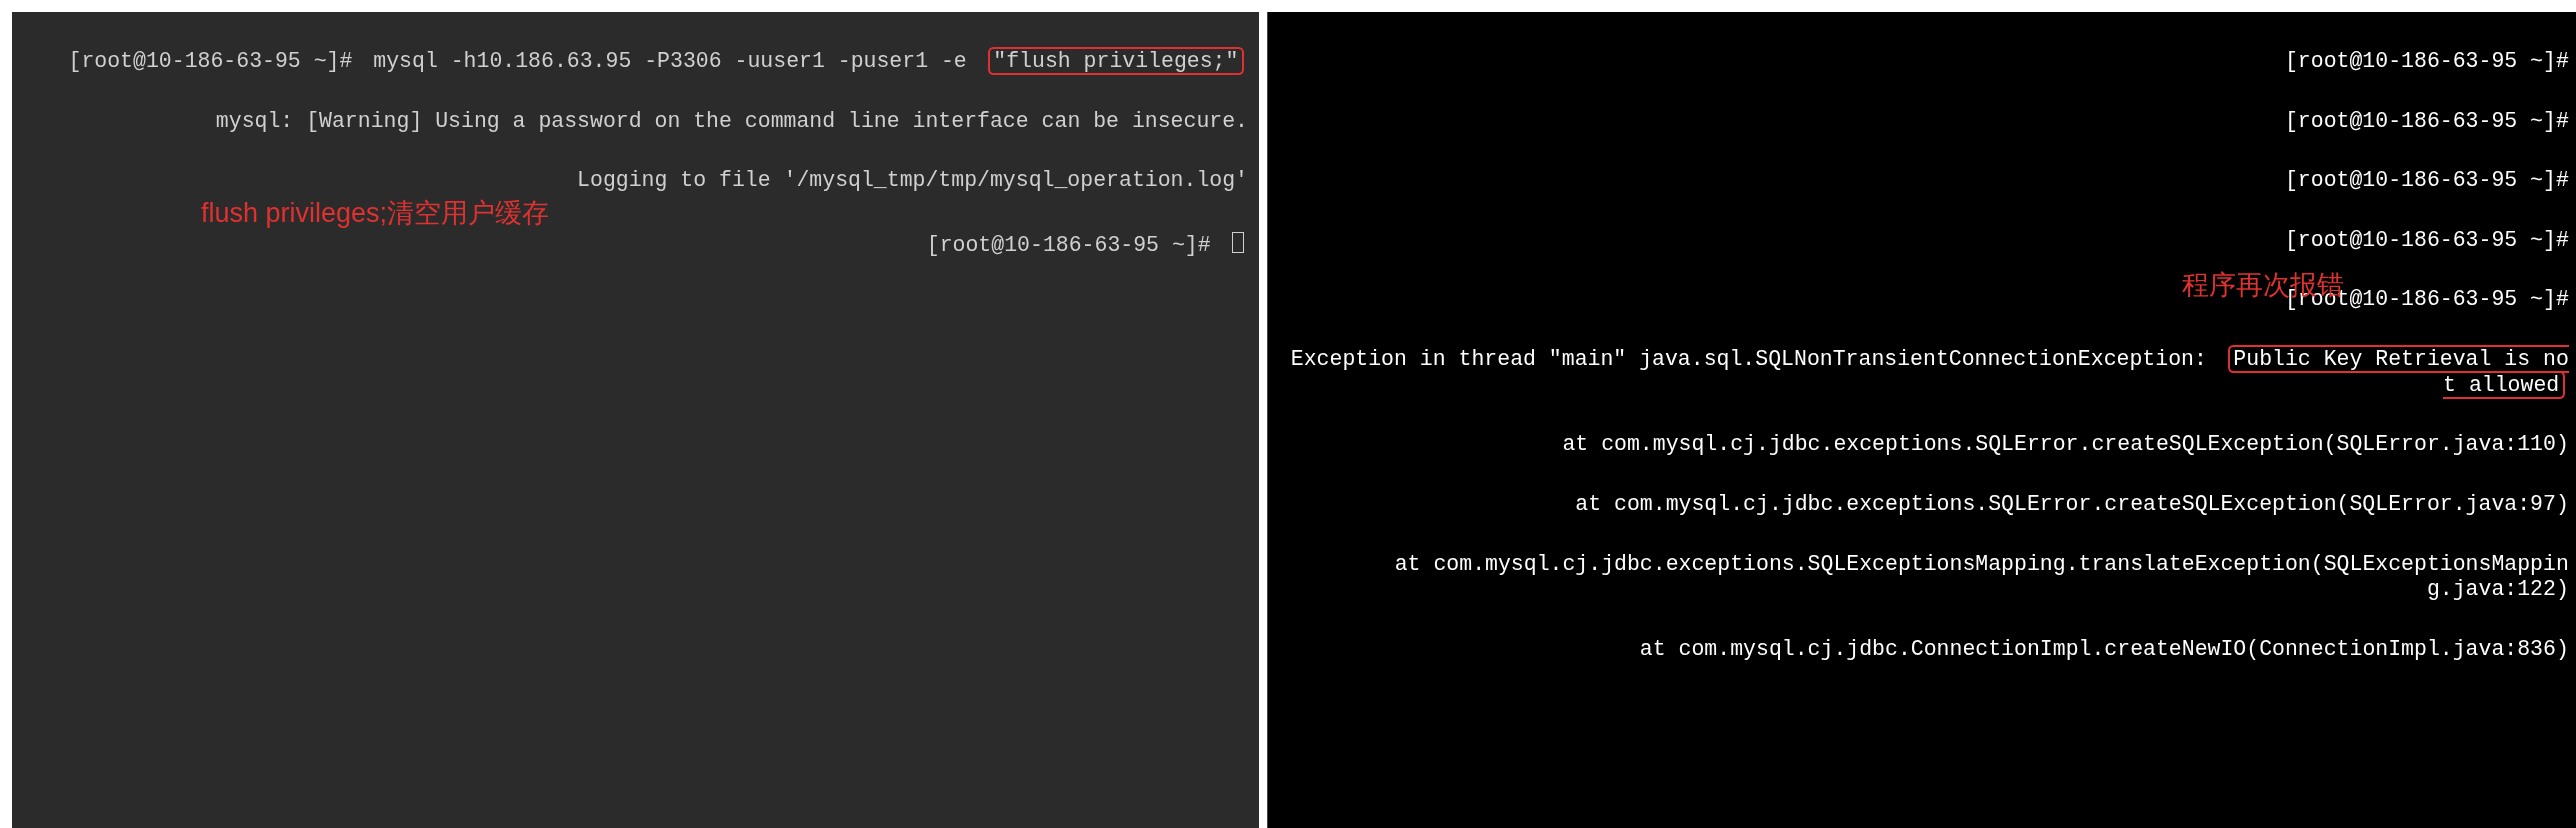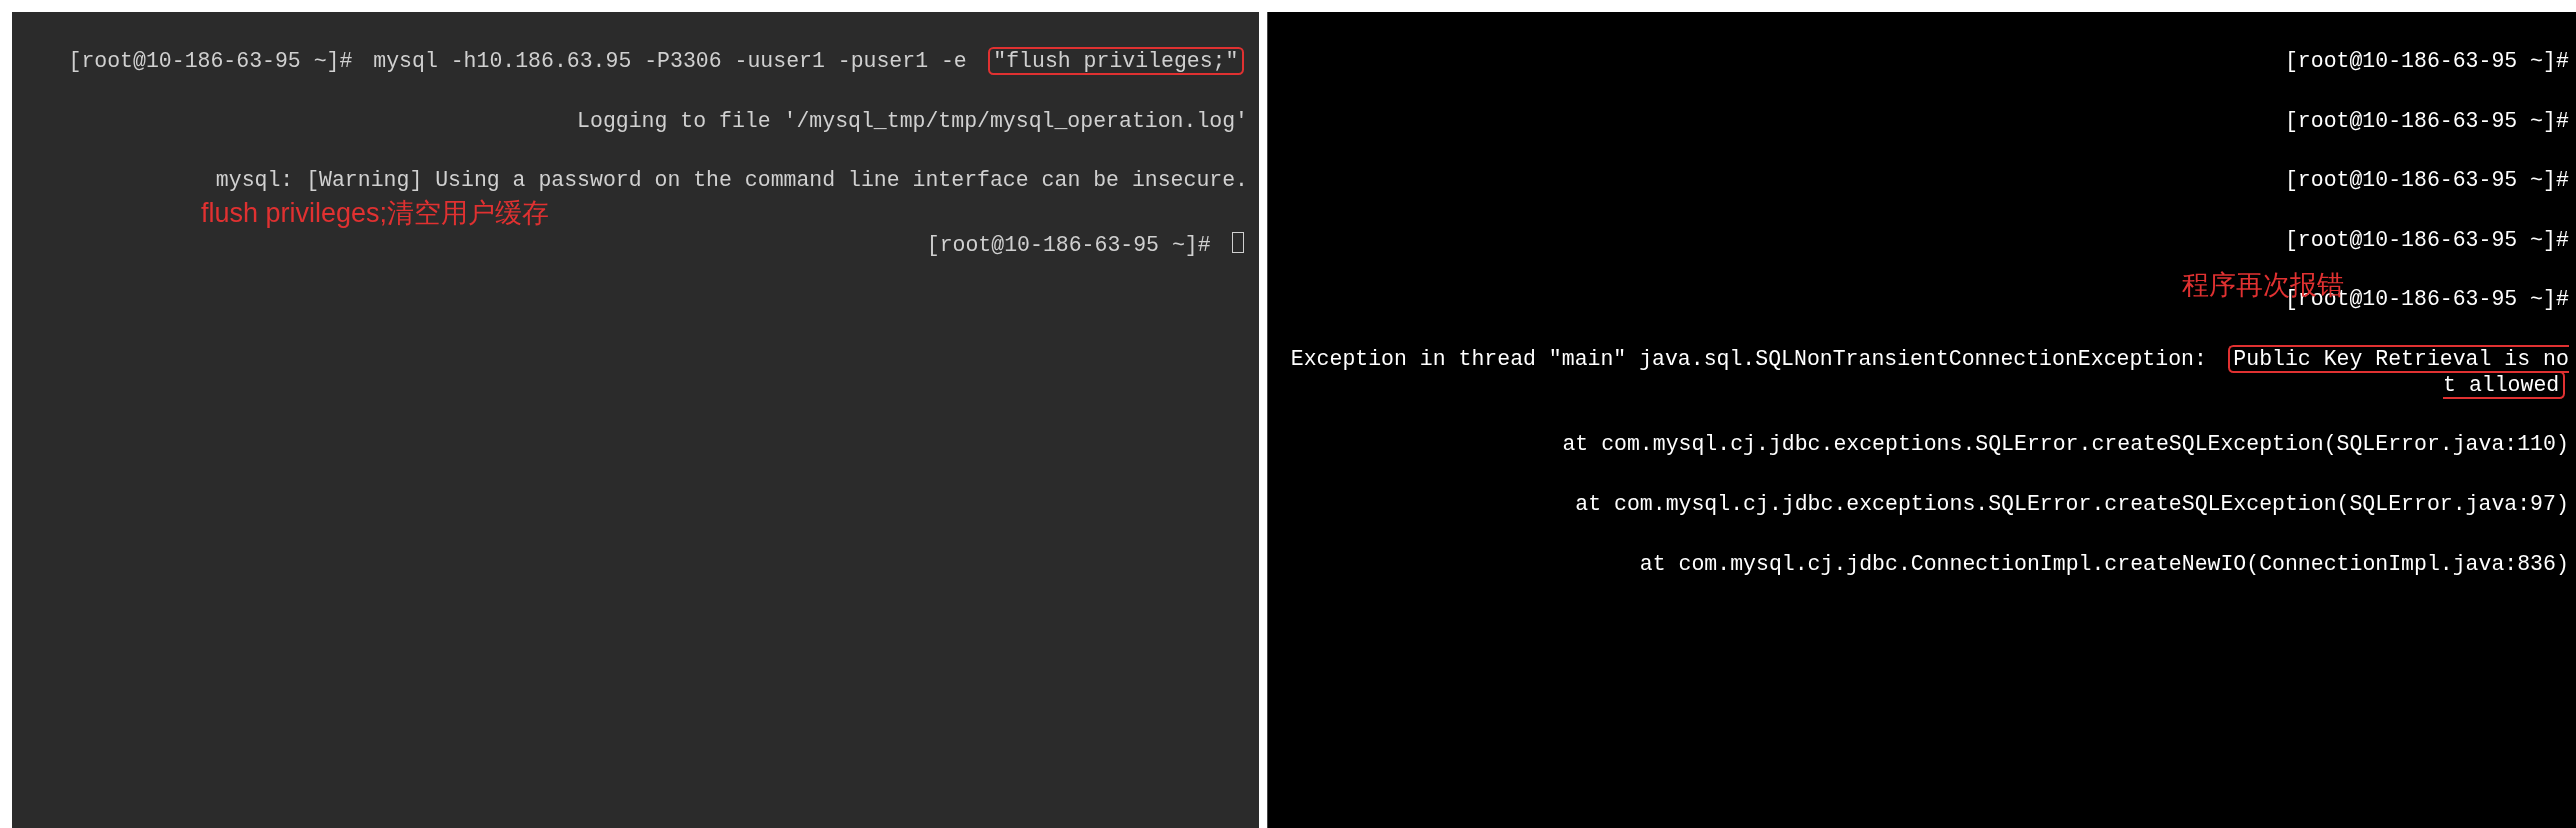--- a/index.html
+++ b/index.html
@@ -57,33 +57,34 @@
     border: 0.9px solid #d0d0d0;
     vertical-align: text-bottom;
   }
   .line { display: block; }
 </style>
 </head>
 <body>
 
 <div class="pane left">
 <span class="line"><span>[root@10-186-63-95 ~]#</span><span> mysql -h10.186.63.95 -P3306 -uuser1 -puser1 -e </span><span class="highlight-box">"flush privileges;"</span></span>
+<span class="line">mysql: [Warning] Using a password on the command line interface can be insecure.</span>
 <span class="line">Logging to file '/mysql_tmp/tmp/mysql_operation.log'</span>
-<span class="line">mysql: [Warning] Using a password on the command line interface can be insecure.</span>
 <span class="line"><span>[root@10-186-63-95 ~]# </span><span class="cursor"></span></span>
 </div>
 
 <div class="annotation annotation-left">flush privileges;清空用户缓存</div>
 
 <div class="pane right">
 <span class="line">[root@10-186-63-95 ~]#</span>
 <span class="line">[root@10-186-63-95 ~]#</span>
 <span class="line">[root@10-186-63-95 ~]#</span>
 <span class="line">[root@10-186-63-95 ~]#</span>
 <span class="line">[root@10-186-63-95 ~]#</span>
 <span class="line"><span>Exception in thread "main" java.sql.SQLNonTransientConnectionException: </span><span class="highlight-box">Public Key Retrieval is not allowed</span></span>
 <span class="line">        at com.mysql.cj.jdbc.exceptions.SQLError.createSQLException(SQLError.java:110)</span>
 <span class="line">        at com.mysql.cj.jdbc.exceptions.SQLError.createSQLException(SQLError.java:97)</span>
+<span class="line">        at com.mysql.cj.jdbc.exceptions.SQLExceptionsMapping.translateException(SQLExceptionsMapping.java:122)</span>
 <span class="line">        at com.mysql.cj.jdbc.ConnectionImpl.createNewIO(ConnectionImpl.java:836)</span>
 </div>
 
 <div class="annotation annotation-right">程序再次报错</div>
 
 
 </body></html>

